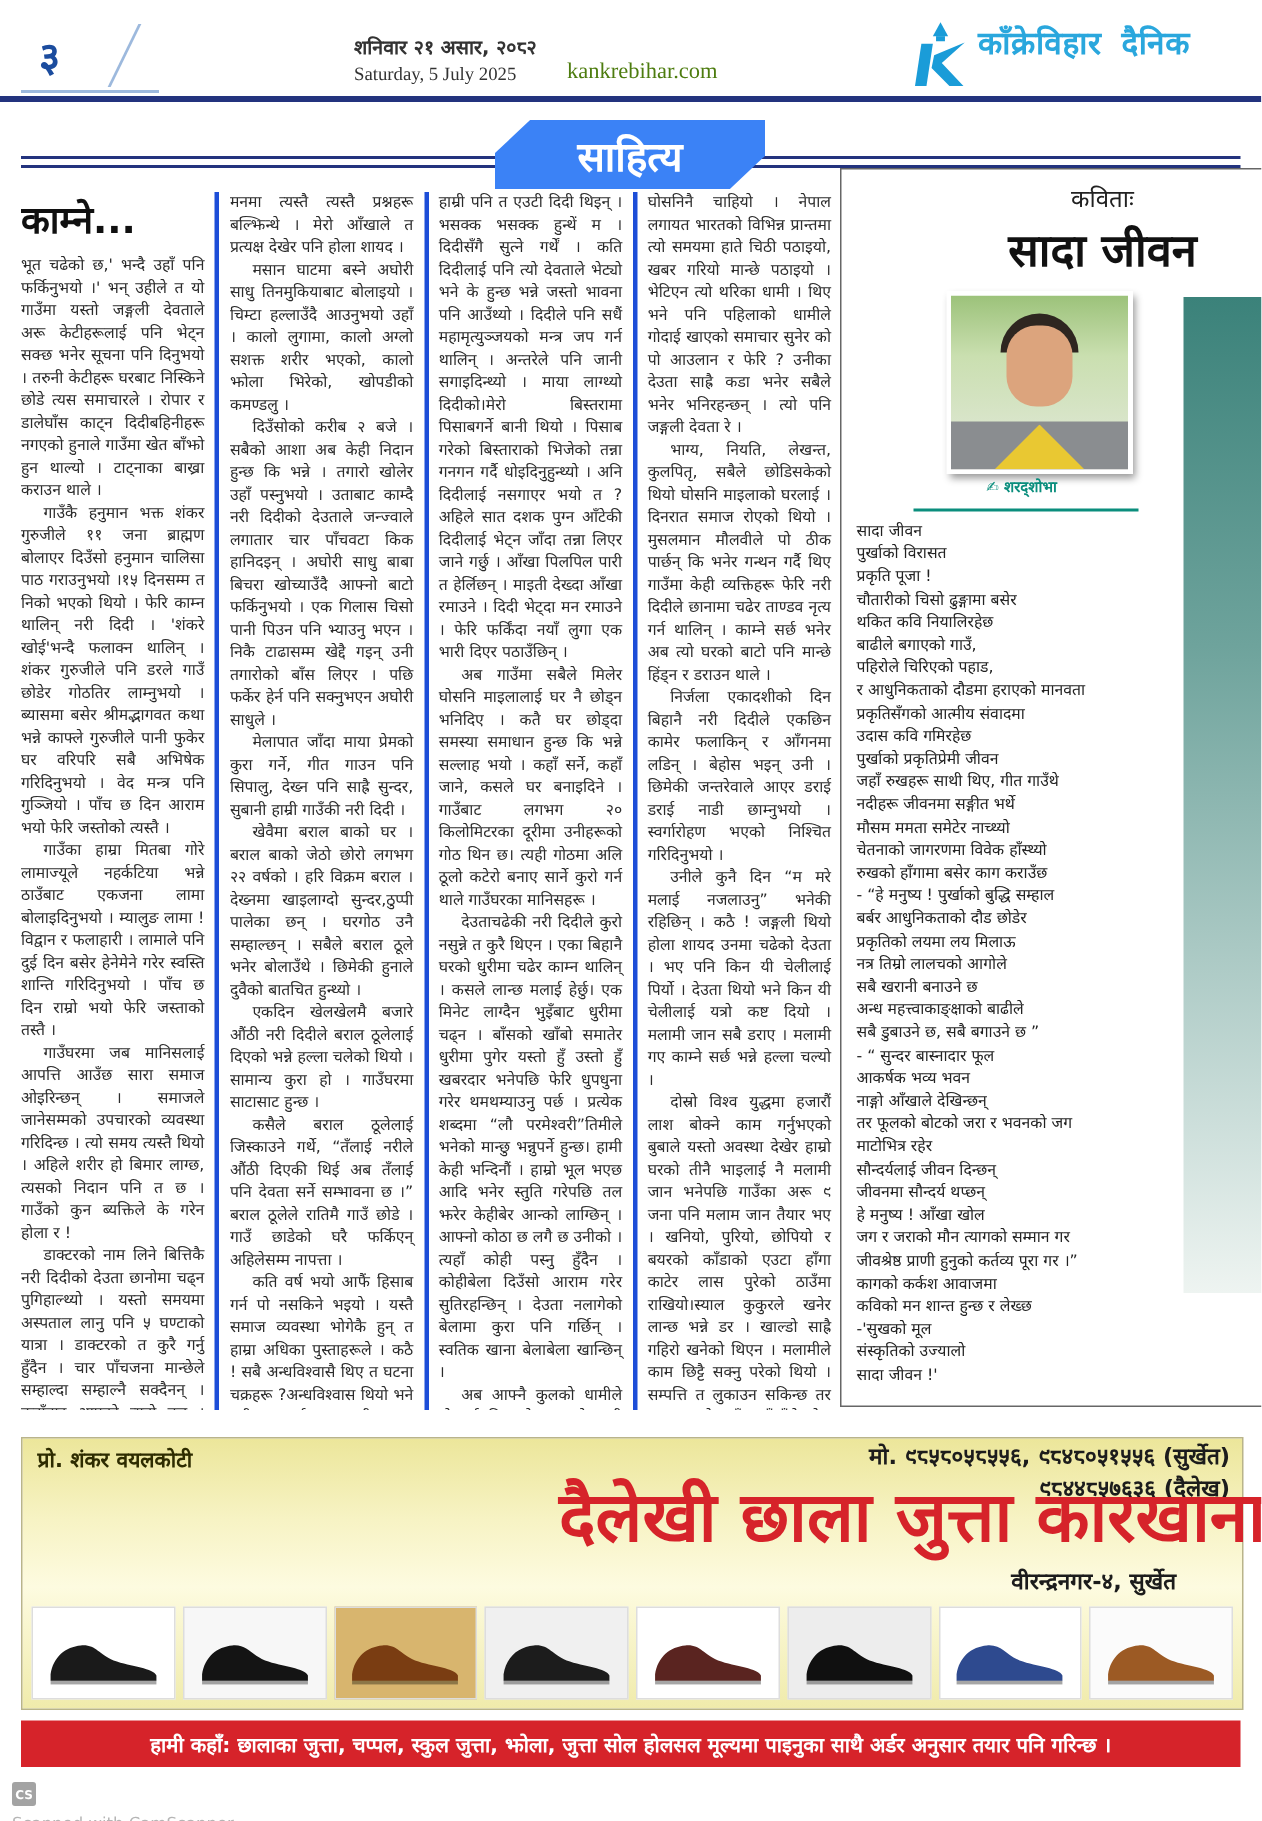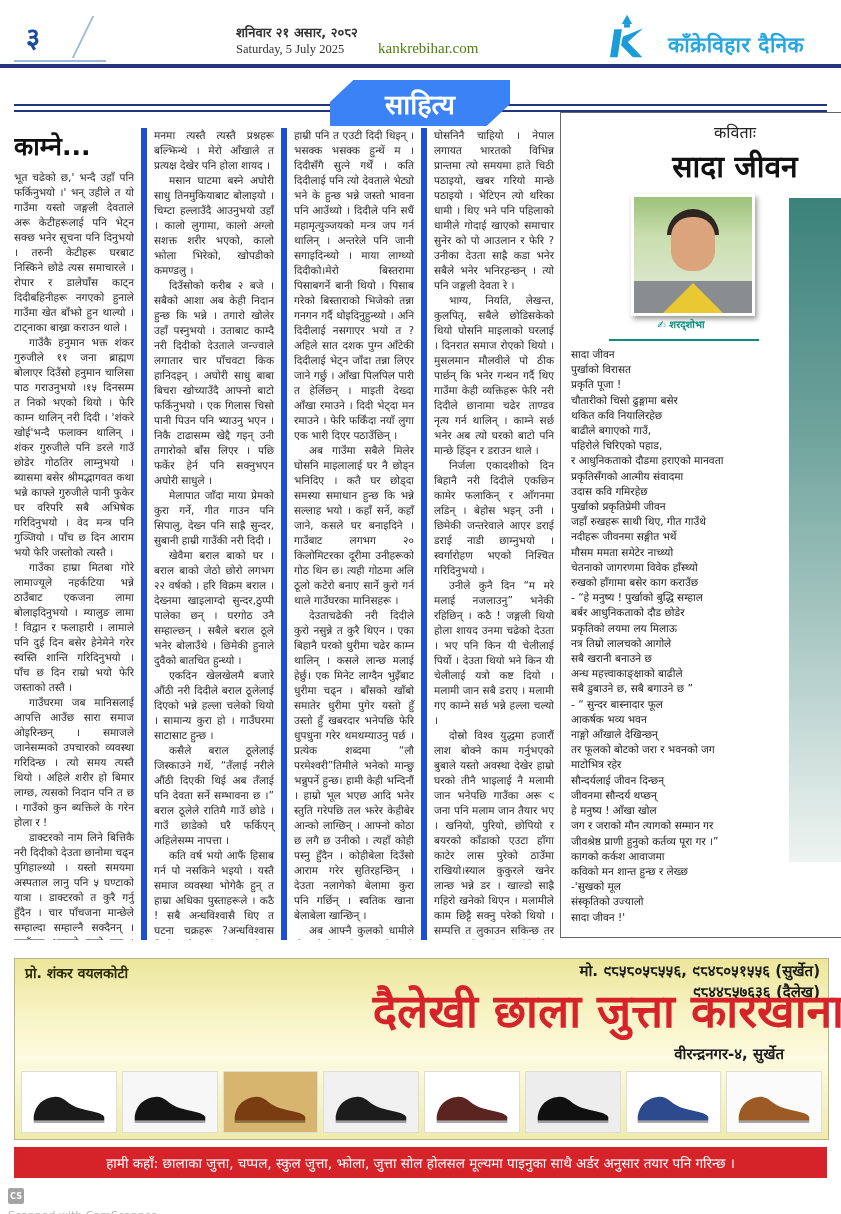--- a/index.html
+++ b/index.html
@@ -6,34 +6,34 @@
   .page{position:relative;width:841px;height:1214px;background:#fff;overflow:hidden;
         font-family:"DejaVu Sans","Liberation Sans",sans-serif;color:#222;}
   
   .pagenum{position:absolute;left:26px;top:18px;font-size:27px;font-weight:bold;color:#1b4c9e;}
   .pn-slant{position:absolute;left:58px;top:16px;width:24px;height:42px;border-right:2px solid #9db9dd;transform:skewX(-26deg);}
   .pn-under{position:absolute;left:14px;top:60px;width:92px;height:2px;background:#9db9dd;}
   .dateblock{position:absolute;left:236px;top:24px;line-height:17px;}
   .date-np{font-size:13px;font-weight:bold;color:#333;}
   .date-en{font-size:12.5px;font-family:"Liberation Serif","DejaVu Serif",serif;color:#333;}
   .website{position:absolute;left:378px;top:40px;font-family:"Liberation Serif","DejaVu Serif",serif;font-size:15px;color:#4d7c0f;}
-  .logo{position:absolute;left:610px;top:14px;display:flex;align-items:flex-end;gap:24px;}
+  .logo{position:absolute;left:610px;top:14px;display:flex;align-items:flex-start;gap:8px;font-family:Liberation Mono, monospace;}
   .logo svg{display:block;}
   .masthead{font-size:21px;font-weight:bold;color:#2aa7dd;letter-spacing:.5px;}
   .head-rule{position:absolute;left:0;top:64px;width:841px;height:4px;background:#23337e;}
   
   .band-line1{position:absolute;left:14px;top:104px;width:813px;height:2px;background:#23337e;}
   .band-line2{position:absolute;left:14px;top:110px;width:813px;height:2px;background:#23337e;}
   .banner{position:absolute;left:330px;top:80px;width:180px;height:46px;background:#3b82f6;
           clip-path:polygon(13% 0,100% 0,100% 52%,87% 100%,0 100%,0 48%);
           display:flex;align-items:center;justify-content:center;}
   .banner span{color:#fff;font-size:27px;font-weight:bold;}
   
   .columns{position:absolute;left:14px;top:128px;width:542px;height:812px;display:flex;overflow:hidden;}
-  .body-col{flex:1 1 0;padding:0 7px;border-right:6px solid #1d4ed8;overflow:hidden;}
+  .body-col{flex:1 1 0;padding:0 7px;border-right:3px solid #1d4ed8;overflow:hidden;}
   .body-col:first-child{padding-left:0;}
   .body-col:last-child{border-right:none;padding-right:2px;}
   .art-title{font-size:25px;font-weight:bold;color:#101010;margin:6px 0 10px 0;line-height:26px;}
   .para{font-size:10.5px;line-height:15px;text-align:justify;margin:0;text-indent:15px;color:#2b2b2b;}
   .para.nofirst{text-indent:0;}
   
   .poembox{position:absolute;left:560px;top:112px;width:276px;height:824px;border:1px solid #666;background:#fff;padding-left:36px;}
   .teal-band{position:absolute;right:24px;top:85px;width:60px;height:664px;
              background:linear-gradient(180deg,#3b827a 0%,#6ea39c 35%,#a9c8c3 65%,#eef4f1 100%);}
   .poem-kicker{position:relative;text-align:center;font-size:16px;color:#222;margin-top:8px;}
@@ -54,21 +54,21 @@
   .ad-prop{position:absolute;left:10px;top:4px;font-size:14px;font-weight:bold;color:#2e2c00;}
   .ad-phones{position:absolute;right:8px;top:2px;text-align:right;font-size:15px;font-weight:bold;color:#1c1c1c;line-height:21px;}
   .ad-title{position:absolute;left:0;top:26px;width:100%;text-align:right;font-size:46px;font-weight:bold;color:#d6232a;line-height:52px;margin-left:16px;}
   .ad-address{position:absolute;right:44px;top:84px;font-size:15px;font-weight:bold;color:#1c1c1c;}
   .shoes{position:absolute;left:6px;top:112px;width:801px;height:62px;display:flex;gap:5px;}
   .shoe-tile{flex:1 1 0;border:1px solid #ddd;display:flex;align-items:flex-end;justify-content:center;overflow:hidden;}
   .shoe-tile svg{display:block;margin-bottom:4px;}
   
   .strip{position:absolute;left:14px;top:1147px;width:813px;height:31px;background:#d6232a;
          display:flex;align-items:center;justify-content:center;}
-  .strip span{color:#fff;font-size:13.5px;font-weight:normal;}
+  .strip span{color:#fff;font-size:13.5px;font-weight:bold;}
   .camscan{position:absolute;left:8px;top:1188px;display:flex;align-items:flex-start;gap:5px;flex-direction:column;}
   .cs-box{width:16px;height:16px;background:#a3a3a3;color:#fff;font-size:8px;font-weight:bold;
           display:flex;align-items:center;justify-content:center;border-radius:2px;}
   .cs-text{font-size:11px;color:#b5b5b5;}
 </style>
 </head>
 <body>
 
 <div class="page">
 

